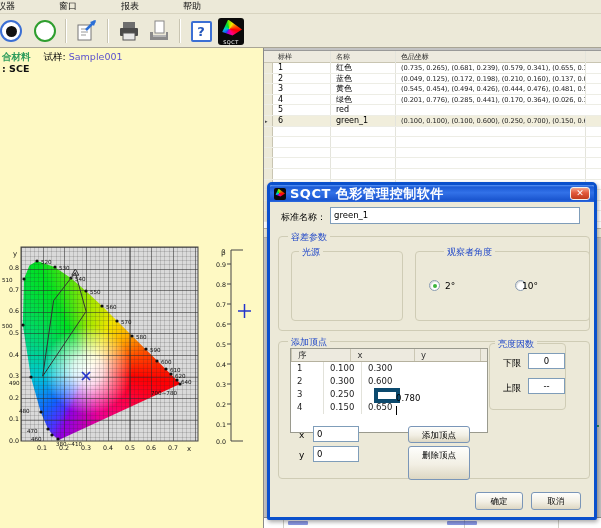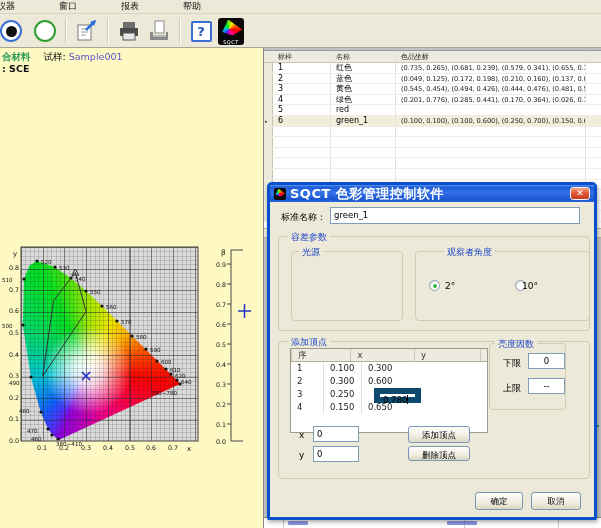--- a/index.html
+++ b/index.html
@@ -105,21 +105,21 @@
 
   .vtable { position:absolute; left:20px; top:163px; width:198px; height:85px; background:#fff; border:1px solid #9A9A8E; }
   .vrow { display:flex; height:13px; font-size:8.5px; color:#222; }
   .vrow.vhdr { background:#EDEADF; border-bottom:1px solid #B5B19E; color:#333;gap:36px; }
   .vc { padding-left:6px; line-height:13px; overflow:hidden; }
   .vc.n { width:32px; }
   .vc.x { width:38px; border-left:1px solid #E2E2DA; }
   .vc.y { width:42px; border-left:1px solid #E2E2DA; }
   .vc.rest { flex:1; border-left:1px solid #E2E2DA; }
   .vhdr .vc { border-left:1px solid #CBC7B4; }
-  .editbox { position:absolute; left:83px; top:39px; width:47px; height:15px; background:#fff; border:6px solid #0c4a6e; font-size:8.5px; line-height:13px; padding-left:3px; }
+  .editbox { position:absolute; left:83px; top:39px; width:25px; height:15px; background:#fff; border:4px solid #0c4a6e; font-size:8.5px; line-height:13px; padding-left:18px; }
   .caret { display:inline-block; width:1px; height:9px; background:#000; vertical-align:-1px; }
 
   .xpbtn { position:absolute; border:1px solid #7A96B8; border-radius:3px; background:linear-gradient(180deg,#FEFEFC 0%,#F2EFE4 55%,#DDD7C3 100%); font-size:8.5px; text-align:center; color:#000; }
 </style>
 </head>
 <body>
 
 <div id="app" data-name="app-window">
 
   <div class="menubar" data-name="menu-bar">
@@ -496,19 +496,19 @@
     <div class="dlg-label" style="left:233px; top:172px;" data-name="lower-limit-label">下限</div>
     <div class="dlg-input" style="left:258px; top:168px; width:37px; height:16px; text-align:center;" data-name="lower-limit-input">0</div>
     <div class="dlg-label" style="left:233px; top:197px;" data-name="upper-limit-label">上限</div>
     <div class="dlg-input" style="left:258px; top:193px; width:37px; height:16px; text-align:center;" data-name="upper-limit-input">--</div>
 
     <div class="dlg-label" style="left:29px; top:245px;" data-name="x-coord-label">x</div>
     <div class="dlg-input" style="left:43px; top:241px; width:46px; height:16px;" data-name="x-coord-input">0</div>
     <div class="xpbtn" style="left:138px; top:241px; width:62px; height:17px; line-height:16px;" data-name="add-vertex-button">添加顶点</div>
     <div class="dlg-label" style="left:29px; top:265px;" data-name="y-coord-label">y</div>
     <div class="dlg-input" style="left:43px; top:261px; width:46px; height:16px;" data-name="y-coord-input">0</div>
-    <div class="xpbtn" style="left:138px; top:261px; width:62px; height:15px; line-height:16px;" data-name="delete-vertex-button">删除顶点</div>
+    <div class="xpbtn" style="left:138px; top:261px; width:62px; height:34px; line-height:16px;" data-name="delete-vertex-button">删除顶点</div>
 
     <div class="xpbtn" style="left:205px; top:307px; width:48px; height:18px; line-height:17px;" data-name="ok-button">确定</div>
     <div class="xpbtn" style="left:261px; top:307px; width:50px; height:18px; line-height:17px;" data-name="cancel-button">取消</div>
   </div>
 
 </div>
 
 </body></html>

